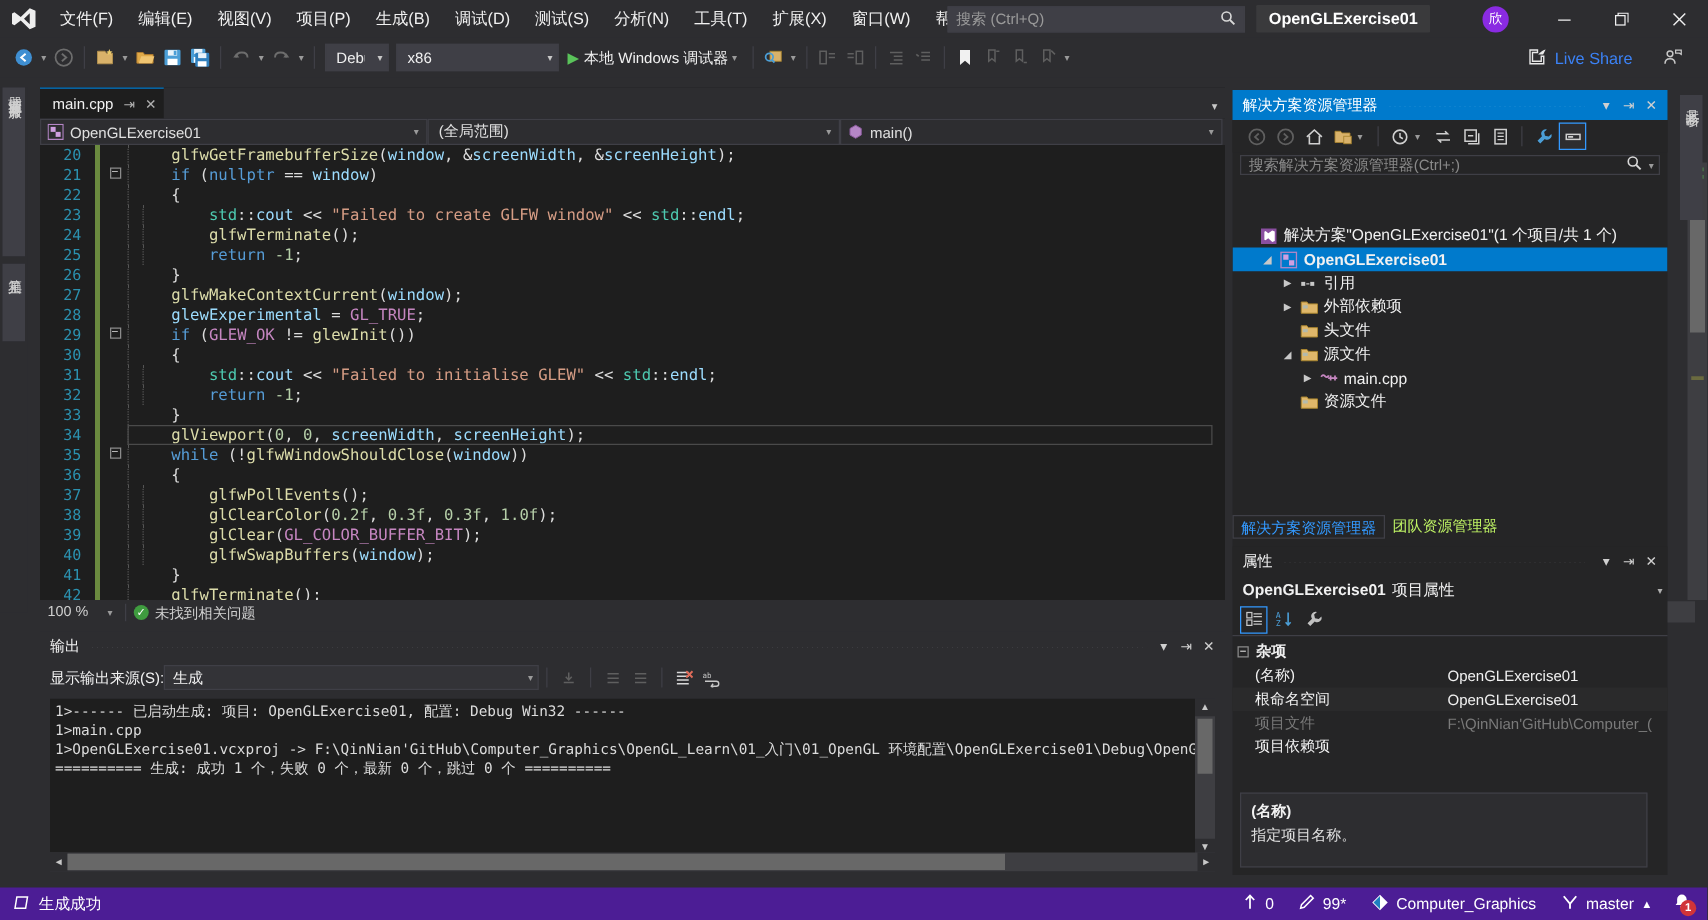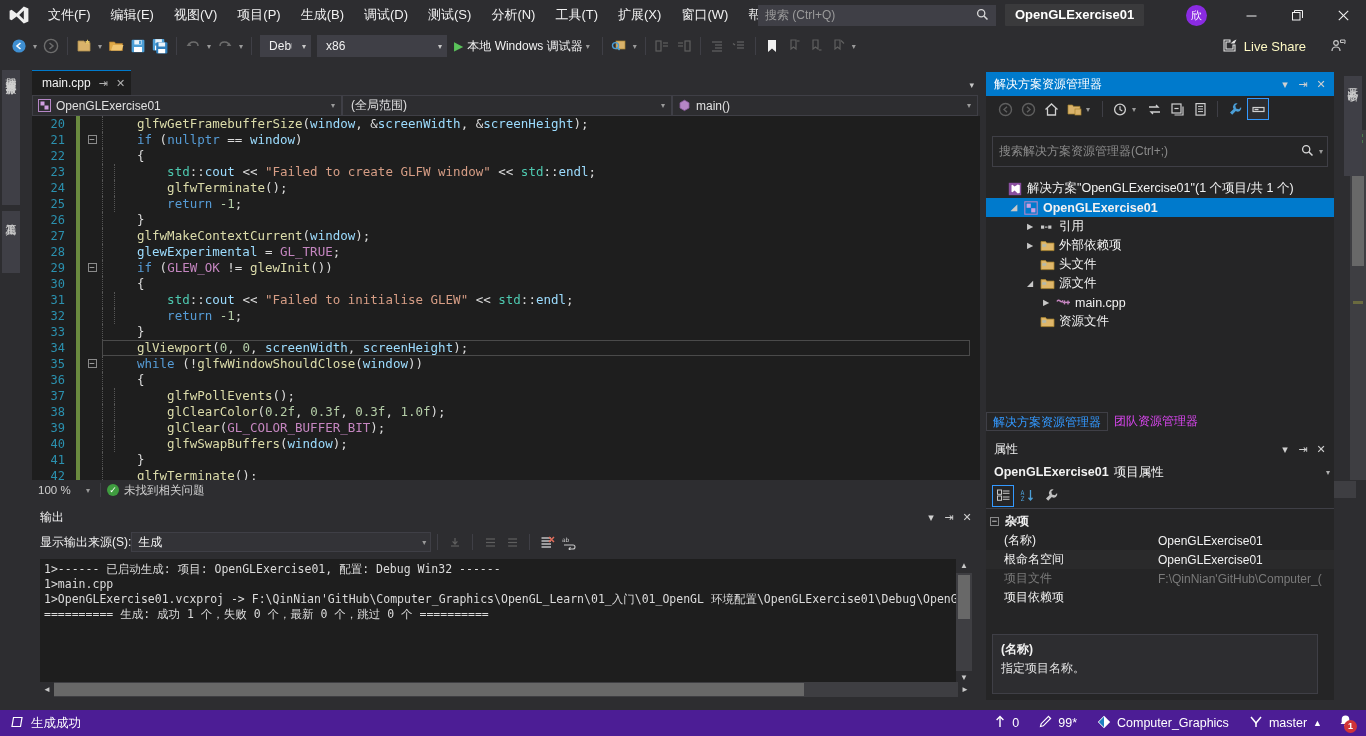--- a/index.html
+++ b/index.html
@@ -58,21 +58,21 @@
     padding:0 4px 0 8px; color:#f1f1f1; font-size:12px; margin:0 3px;
   }
   .combo .cv{ flex:1; white-space:nowrap; overflow:hidden; }
   .combo .cc{ font-size:8px; color:#c8c8c8; padding-left:10px; }
   .rundbg{
     display:flex; align-items:center; height:24px; padding:0 4px; color:#f1f1f1; font-size:12px; white-space:nowrap;
   }
   .play{ color:#5ac35a; font-size:12px; margin-right:4px; }
   .liveshare{
     position:absolute; right:54px; top:4px; height:24px; display:flex; align-items:center;
-    color:#fef9c3; font-size:13px; gap:6px; padding:0 6px;justify-content:space-between;
+    color:#3b82f6; font-size:13px; gap:6px; padding:0 6px;justify-content:space-between;
   }
   .tb-right-icon{ position:absolute; right:16px; top:4px; width:24px; height:24px;
     display:flex; align-items:center; justify-content:center; color:#c8c8c8; }
 
   
   .lefttabs{
     position:absolute; left:0; top:70px; width:22px; height:420px; background:#2d2d30;
   }
   .vtab{
     writing-mode:vertical-rl; text-orientation:upright;
@@ -207,35 +207,35 @@
   .se-head .dots{ flex:1; margin:0 8px; height:1px;
     background-image:radial-gradient(rgba(255,255,255,.45) 1px, transparent 1px); background-size:4px 4px;}
   .se-tb{ height:26px; display:flex; align-items:center; padding-left:8px; background:#252526; gap:1px; }
   .se-tb .b{ width:22px; height:22px; display:flex; align-items:center; justify-content:center;
     color:#c8c8c8; font-size:12px; }
   .se-tb .b.dis{ color:#5f5f5f; }
   .se-tb .b.sel{ border:1px solid #3399ff; background:#2d2d30; }
   .se-tb .cc{ width:10px; color:#9a9a9a; font-size:8px; }
   .se-tb .sp{ width:1px; height:16px; background:#3f3f46; margin:0 5px; }
   .se-search{
-    margin:14px 6px 0 6px; height:31px; background:#252526; border:1px solid #3f3f46;
+    margin:2px 6px 0 6px; height:16px; background:#252526; border:1px solid #3f3f46;
     display:flex; align-items:center; padding:0 4px 0 6px; color:#8a8a8a; font-size:12px;
   }
   .se-search .sp{ flex:1; }
   .se-search .mg{ color:#d0d0d0; }
   .se-search .cc{ font-size:8px; color:#9a9a9a; margin-left:5px; }
   .se-tree{ position:absolute; left:0; top:104px; width:348px; height:296px; padding-top:3px; overflow:hidden; }
   .tnode{ height:19px; display:flex; align-items:center; font-size:12.5px; color:#f1f1f1; white-space:nowrap; }
   .tnode.sel{ background:#007acc; font-weight:bold; }
   .tnode .tw{ width:16px; text-align:center; color:#c8c8c8; font-size:8px; flex:none; }
   .tnode .ti{ width:18px; display:flex; align-items:center; justify-content:center; flex:none; }
   .tnode .tl{ padding-left:3px; }
   .se-tabs{ position:absolute; left:986px; top:411px; width:348px; height:20px;
     display:flex; align-items:center; gap:0; }
-  .se-tab{ height:19px; line-height:19px; padding:0 6px; font-size:12px; color:#d946ef; }
+  .se-tab{ height:19px; line-height:19px; padding:0 6px; font-size:12px; color:#bef264; }
   .se-tab.active{ color:#3399ff; border:1px solid #3f3f46; background:#252526; }
 
   
   .props{
     position:absolute; left:986px; top:437px; width:348px; height:263px; background:#252526;
   }
   .props-head{ height:24px; display:flex; align-items:center; padding:0 4px 0 8px;
     color:#f1f1f1; font-size:12px; }
   .props-head .dots{ flex:1; margin:0 8px; height:1px;
     background-image:radial-gradient(#55555a 1px, transparent 1px); background-size:4px 4px;}

